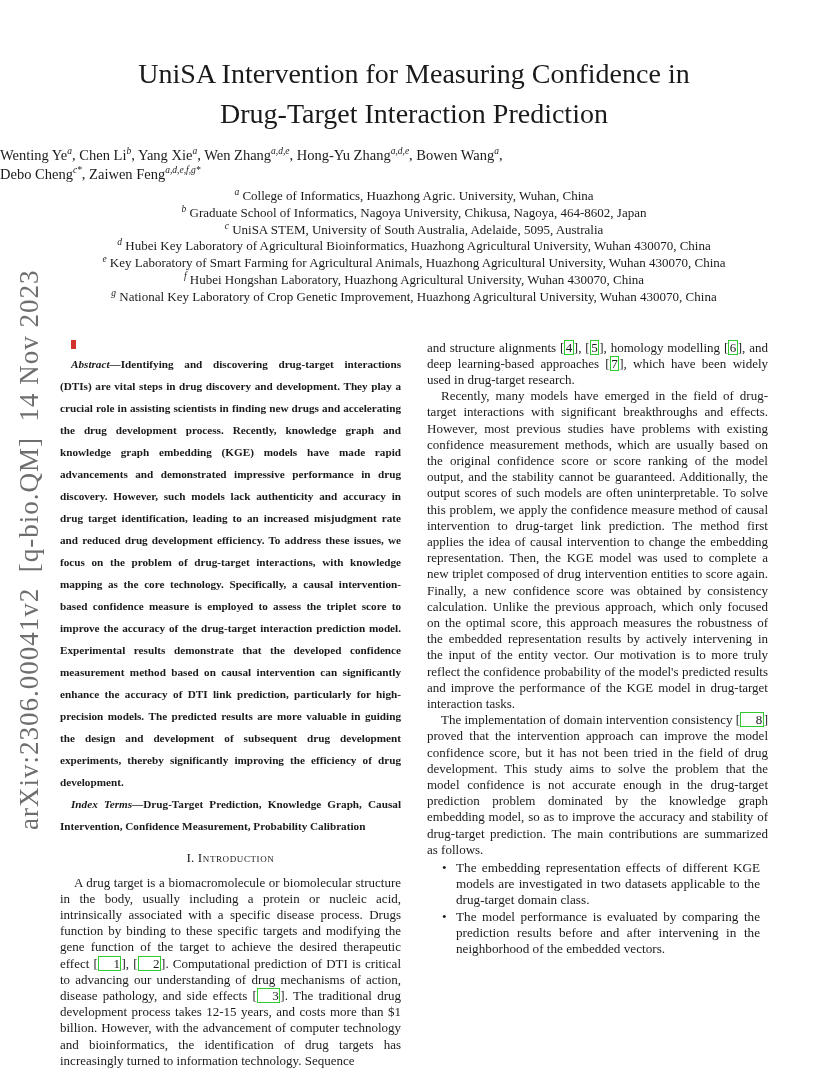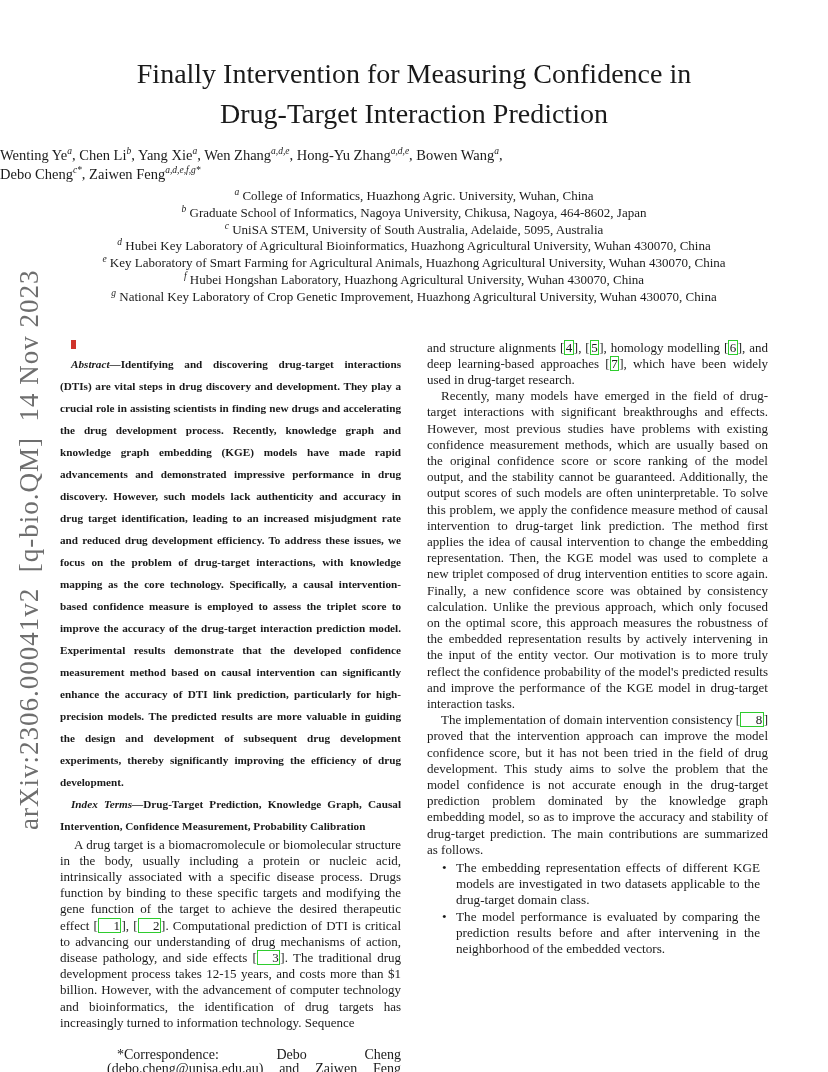--- a/index.html
+++ b/index.html
@@ -117,21 +117,21 @@
   }
 </style>
 </head>
 <body>
 
 <div class="page">
 
   <div class="arxiv-banner">arXiv:2306.00041v2  [q-bio.QM]  14 Nov 2023</div>
 
   <h1 class="title">
-    <span>Finally Intervention for Measuring Confidence in</span><br>
+    <span>UniSA Intervention for Measuring Confidence in</span><br>
     <span>Drug-Target Interaction Prediction</span>
   </h1>
 
   <div class="authors" id="authors-line1"><span>Wenting Ye<sup>a</sup></span>, <span>Chen Li<sup>b</sup></span>, <span>Yang Xie<sup>a</sup></span>, <span>Wen Zhang<sup>a,d,e</sup></span>, <span>Hong-Yu Zhang<sup>a,d,e</sup></span>, <span>Bowen Wang<sup>a</sup></span>,</div>
   <div class="authors" id="authors-line2"><span>Debo Cheng<sup>c*</sup></span>, <span>Zaiwen Feng<sup>a,d,e,f,g*</sup></span></div>
 
   <div class="affils" id="affils">
       <div class="affil-line"><sup>a</sup> College of Informatics, Huazhong Agric. University, Wuhan, China</div>
       <div class="affil-line"><sup>b</sup> Graduate School of Informatics, Nagoya University, Chikusa, Nagoya, 464-8602, Japan</div>
       <div class="affil-line"><sup>c</sup> UniSA STEM, University of South Australia, Adelaide, 5095, Australia</div>
@@ -139,20 +139,21 @@
       <div class="affil-line"><sup>e</sup> Key Laboratory of Smart Farming for Agricultural Animals, Huazhong Agricultural University, Wuhan 430070, China</div>
       <div class="affil-line"><sup>f</sup> Hubei Hongshan Laboratory, Huazhong Agricultural University, Wuhan 430070, China</div>
       <div class="affil-line"><sup>g</sup> National Key Laboratory of Crop Genetic Improvement, Huazhong Agricultural University, Wuhan 430070, China</div>
     </div>
 
   <div class="columns">
     <div class="col" id="col-left">
         <div class="redbox-row"><span class="redbox"></span></div>
         <p class="abstract-para"><span class="lead">Abstract—</span>Identifying and discovering drug-target interactions (DTIs) are vital steps in drug discovery and development. They play a crucial role in assisting scientists in finding new drugs and accelerating the drug development process. Recently, knowledge graph and knowledge graph embedding (KGE) models have made rapid advancements and demonstrated impressive performance in drug discovery. However, such models lack authenticity and accuracy in drug target identification, leading to an increased misjudgment rate and reduced drug development efficiency. To address these issues, we focus on the problem of drug-target interactions, with knowledge mapping as the core technology. Specifically, a causal intervention-based confidence measure is employed to assess the triplet score to improve the accuracy of the drug-target interaction prediction model. Experimental results demonstrate that the developed confidence measurement method based on causal intervention can significantly enhance the accuracy of DTI link prediction, particularly for high-precision models. The predicted results are more valuable in guiding the design and development of subsequent drug development experiments, thereby significantly improving the efficiency of drug development.</p>
         <p class="abstract-para"><span class="lead">Index Terms—</span>Drug-Target Prediction, Knowledge Graph, Causal Intervention, Confidence Measurement, Probability Calibration</p>
+        <h2 class="section-heading">I. <span class="sc">Introduction</span></h2>
         <p class="body-para indent">A drug target is a biomacromolecule or biomolecular structure in the body, usually including a protein or nucleic acid, intrinsically associated with a specific disease process. Drugs function by binding to these specific targets and modifying the gene function of the target to achieve the desired therapeutic effect <span class="cite">[<span class="cite-num">1</span>]</span>, <span class="cite">[<span class="cite-num">2</span>]</span>. Computational prediction of DTI is critical to advancing our understanding of drug mechanisms of action, disease pathology, and side effects <span class="cite">[<span class="cite-num">3</span>]</span>. The traditional drug development process takes 12-15 years, and costs more than $1 billion. However, with the advancement of computer technology and bioinformatics, the identification of drug targets has increasingly turned to information technology. Sequence</p>
         <p class="footnote">*Correspondence: Debo Cheng (debo.cheng@unisa.edu.au) and Zaiwen Feng (Zaiwen.Feng@mail.hzau.edu.cn)</p>
       </div>
     <div class="col" id="col-right">
         <p class="body-para">and structure alignments <span class="cite">[<span class="cite-num">4</span>]</span>, <span class="cite">[<span class="cite-num">5</span>]</span>, homology modelling <span class="cite">[<span class="cite-num">6</span>]</span>, and deep learning-based approaches <span class="cite">[<span class="cite-num">7</span>]</span>, which have been widely used in drug-target research.</p>
         <p class="body-para indent">Recently, many models have emerged in the field of drug-target interactions with significant breakthroughs and effects. However, most previous studies have problems with existing confidence measurement methods, which are usually based on the original confidence score or score ranking of the model output, and the stability cannot be guaranteed. Additionally, the output scores of such models are often uninterpretable. To solve this problem, we apply the confidence measure method of causal intervention to drug-target link prediction. The method first applies the idea of causal intervention to change the embedding representation. Then, the KGE model was used to complete a new triplet composed of drug intervention entities to score again. Finally, a new confidence score was obtained by consistency calculation. Unlike the previous approach, which only focused on the optimal score, this approach measures the robustness of the embedded representation results by actively intervening in the input of the entity vector. Our motivation is to more truly reflect the confidence probability of the model's predicted results and improve the performance of the KGE model in drug-target interaction tasks.</p>
         <p class="body-para indent">The implementation of domain intervention consistency <span class="cite">[<span class="cite-num">8</span>]</span> proved that the intervention approach can improve the model confidence score, but it has not been tried in the field of drug development. This study aims to solve the problem that the model confidence is not accurate enough in the drug-target prediction problem dominated by the knowledge graph embedding model, so as to improve the accuracy and stability of drug-target prediction. The main contributions are summarized as follows.</p>
         <ul class="bullets">
           <li>The embedding representation effects of different KGE models are investigated in two datasets applicable to the drug-target domain class.</li>
           <li>The model performance is evaluated by comparing the prediction results before and after intervening in the neighborhood of the embedded vectors.</li>

